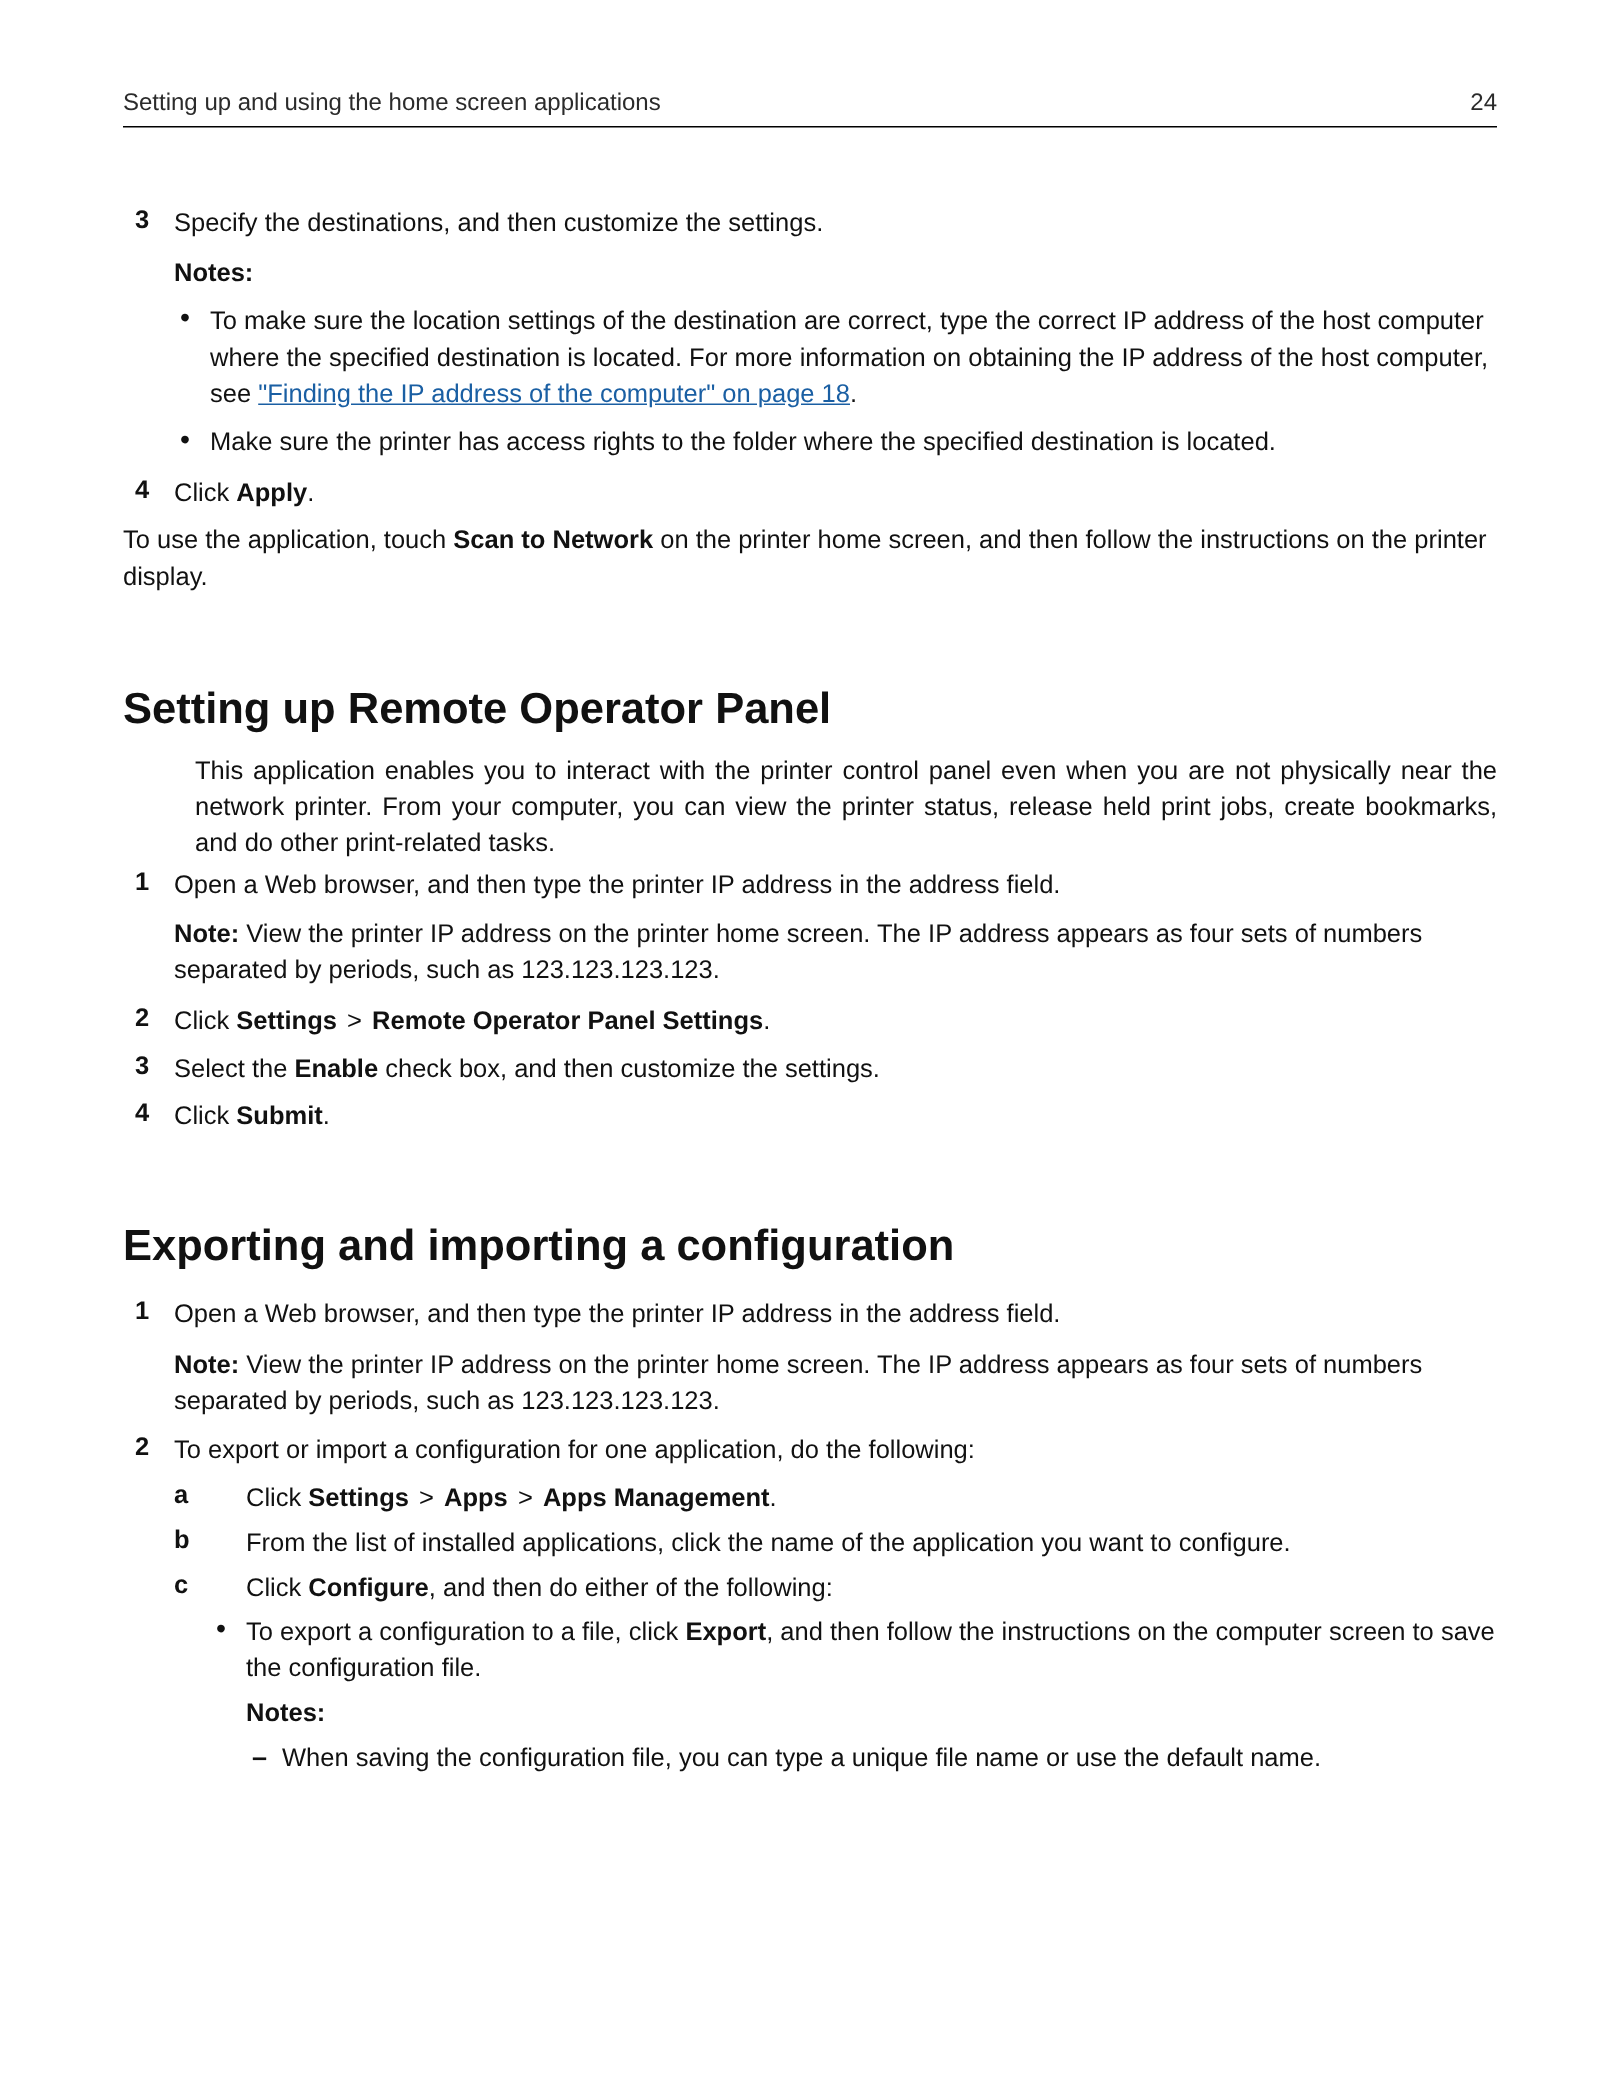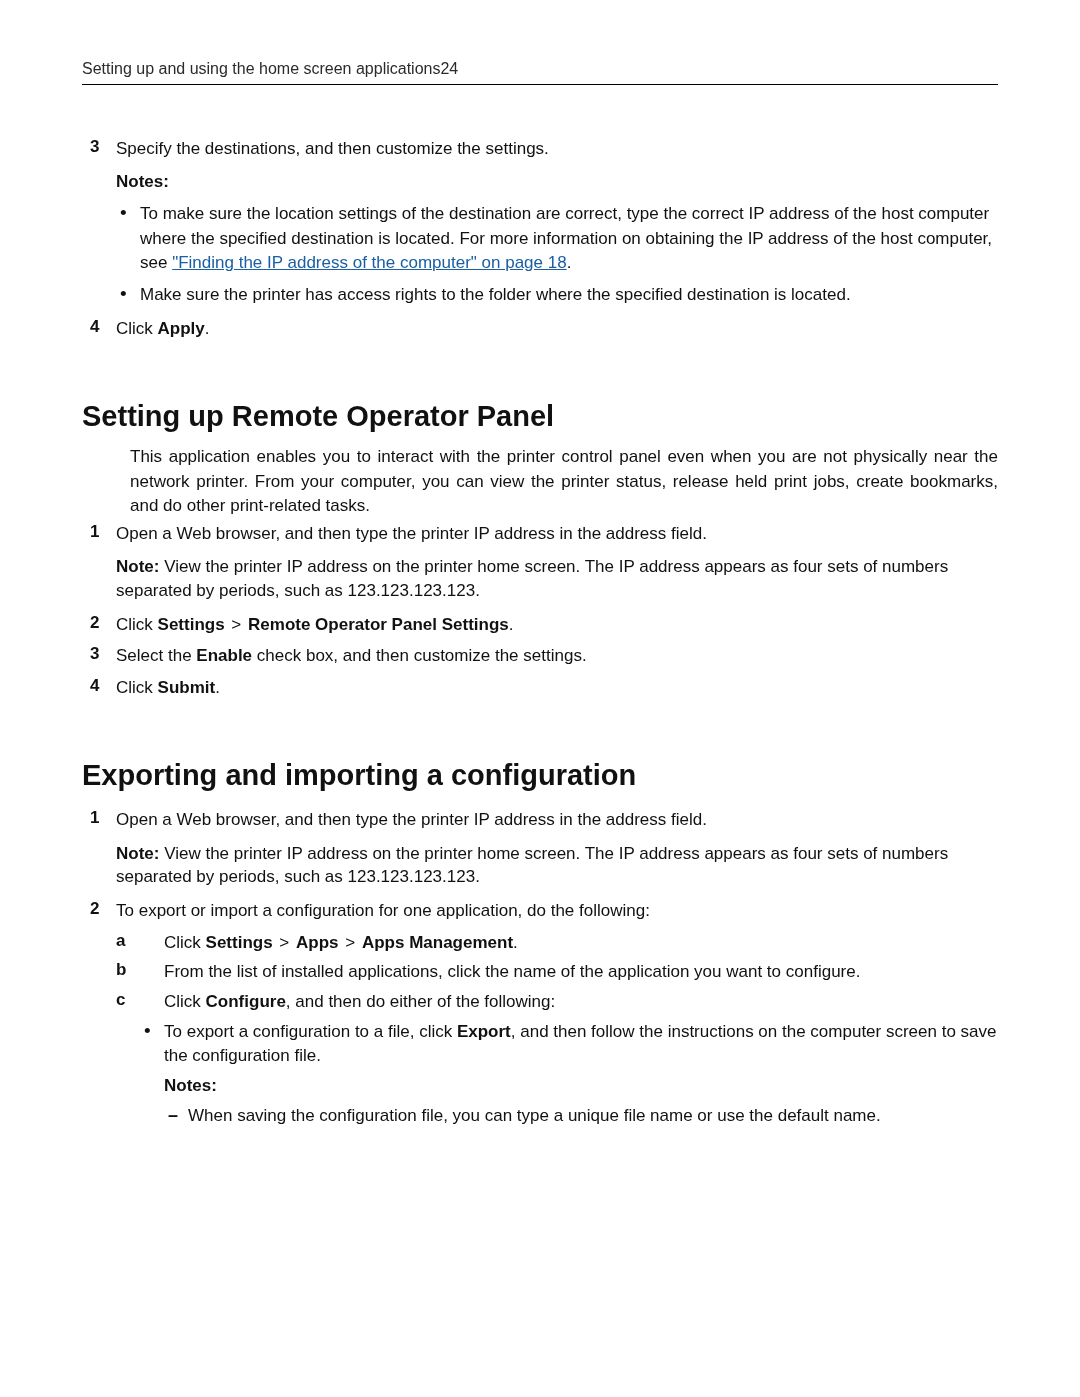--- a/index.html
+++ b/index.html
@@ -10,20 +10,21 @@
     width: 1080px;
     min-height: 1397px;
     box-sizing: border-box;
   }
   .page {
     padding: 60px 82px 70px 82px;
     box-sizing: border-box;
   }
   .running-head {
     display: flex;
+    justify-content: space-between;
     font-size: 16px;
     color: #2b2b2b;
     margin-bottom: 6px;
   }
   .running-head .rh-right {
     text-align: right;
   }
   hr.rule {
     border: none;
     border-top: 1px solid #000;
@@ -181,20 +182,23 @@
     <li>Make sure the printer has access rights to the folder where the specified destination is located.</li>
   </ul>
 
   <div class="num-item">
     <span class="num-marker">4</span>
     <span class="num-body">
       <span>Click </span><b>Apply</b><span>.</span>
     </span>
   </div>
 
+  <p class="para">
+    <span>To use the application, touch </span><b>Scan to Network</b><span> on the printer home screen, and then follow the instructions on the printer display.</span>
+  </p>
 
   <h2 class="section-h">Setting up Remote Operator Panel</h2>
 
   <p class="para" style="text-align:justify;margin-left:48px;">This application enables you to interact with the printer control panel even when you are not physically near the network printer. From your computer, you can view the printer status, release held print jobs, create bookmarks, and do other print-related tasks.</p>
 
   <div class="spacer-md"></div>
 
   <div class="num-item">
     <span class="num-marker">1</span>
     <span class="num-body">Open a Web browser, and then type the printer IP address in the address field.</span>

